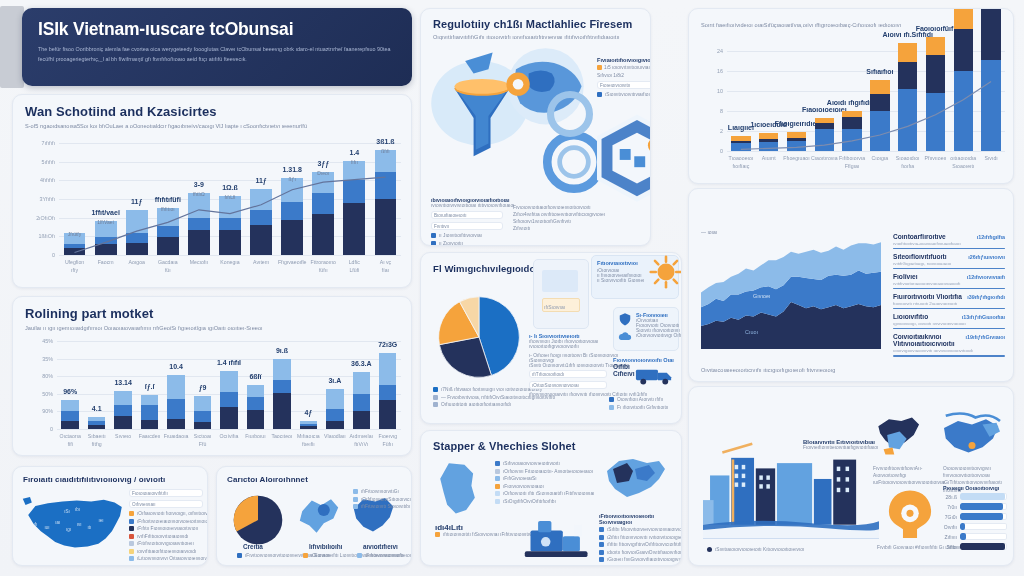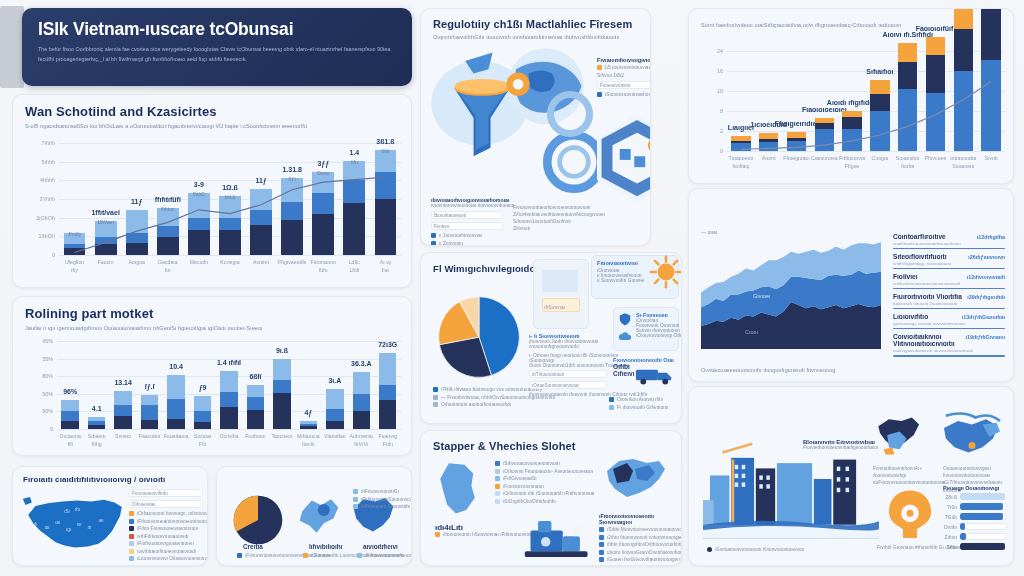--- a/index.html
+++ b/index.html
@@ -399,20 +399,23 @@
           </div>
           <div class="legend-row">
             <div class="sw" style="background: rgb(140, 187, 233);"></div>
             <div class="legend-txt">ıLıtıoıvıvıoıvıvı  Oıtıaıoıvıoıeıvıoıvıoıaıı</div>
           </div>
         </div>
     </div>
   </div>
 
   <div class="card" style="left:216px; top:466px; width:196px; height:100px;">
+    <div style="padding:8px 10px 0 10px;">
+      <div class="card-title" style="font-size:8px;">Carıctoı Aloıroıhnnet</div>
+    </div>
 
     <svg viewBox="0 0 40 40" style="position:absolute; left:14px; top:26px; width:54px; height:54px;">
       <circle cx="20" cy="20" r="18" fill="#24325c"></circle>
       <path d="M20,20 L20,2 A18,18 0 0,0 4.2,28.6 Z" fill="#f5a33c"></path>
     </svg>
 
     <svg viewBox="0 0 40 36" style="position:absolute; left:78px; top:26px; width:48px; height:46px;">
       <path d="M6,14 L14,5 L22,9 L30,4 L36,11 L32,20 L24,24 L18,32 L12,26 L4,22 Z" fill="#62a2e0"></path>
       <circle cx="24" cy="13" r="5" fill="#2f6fc0"></circle>
     </svg>

